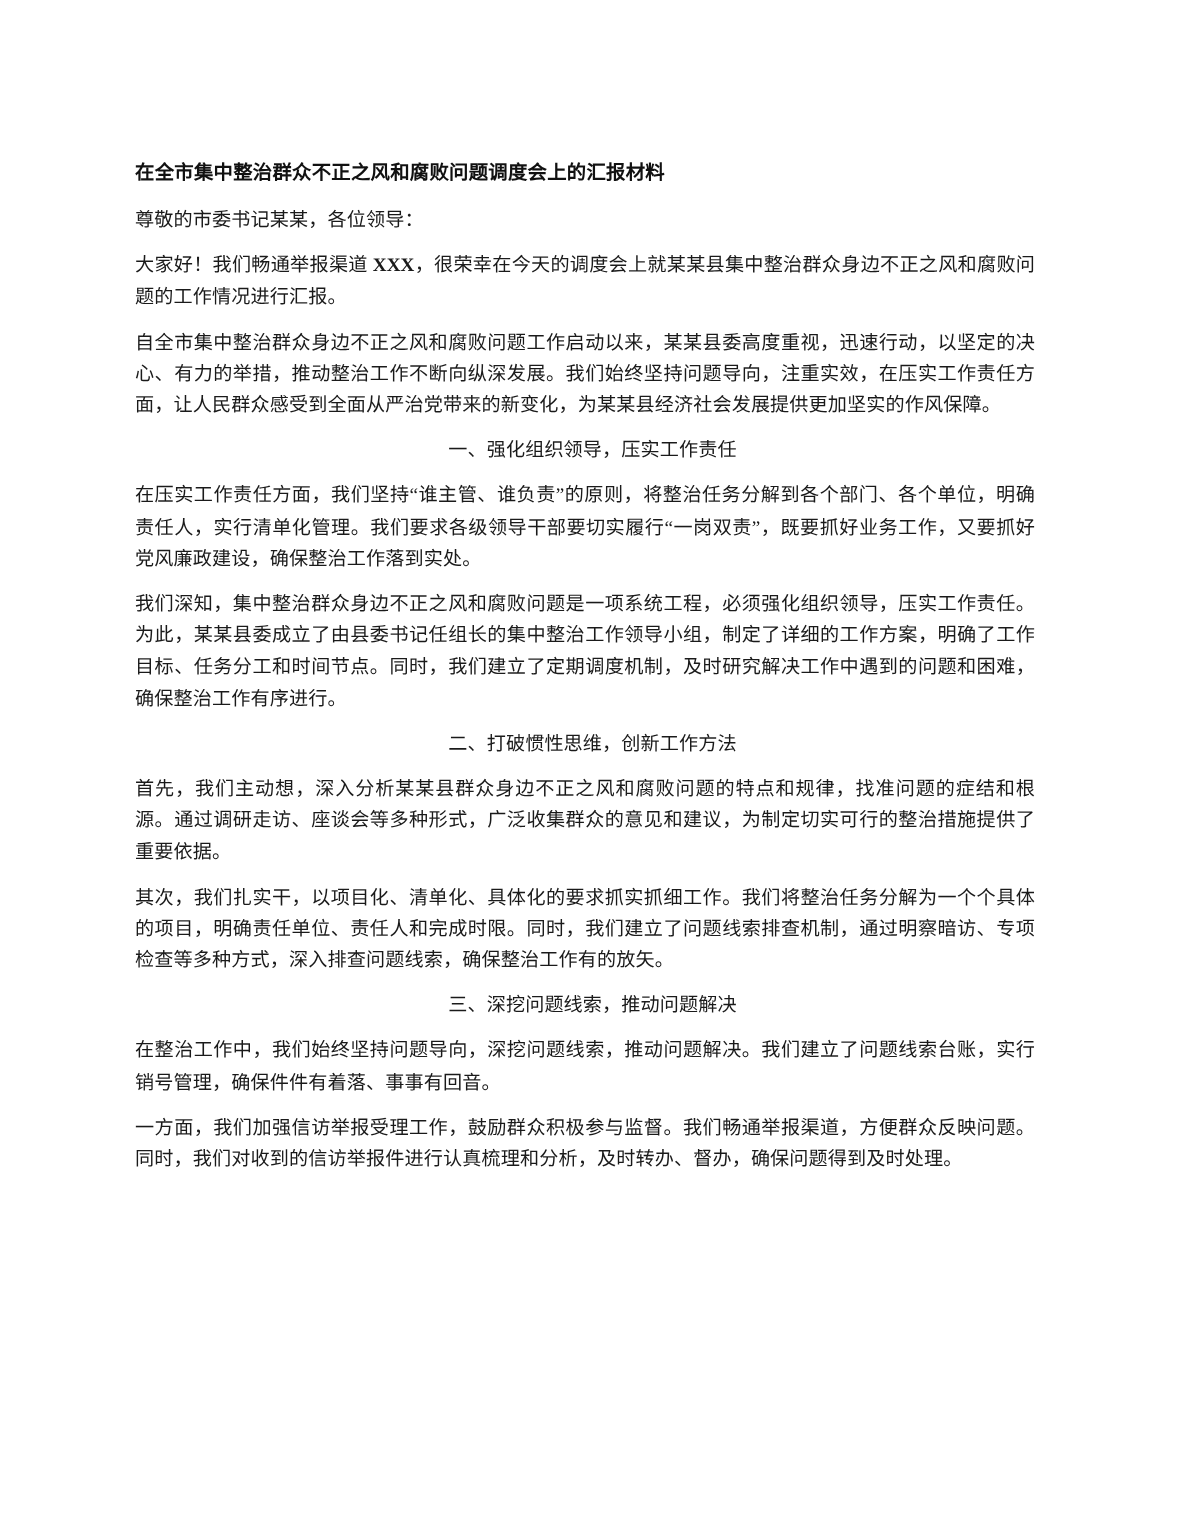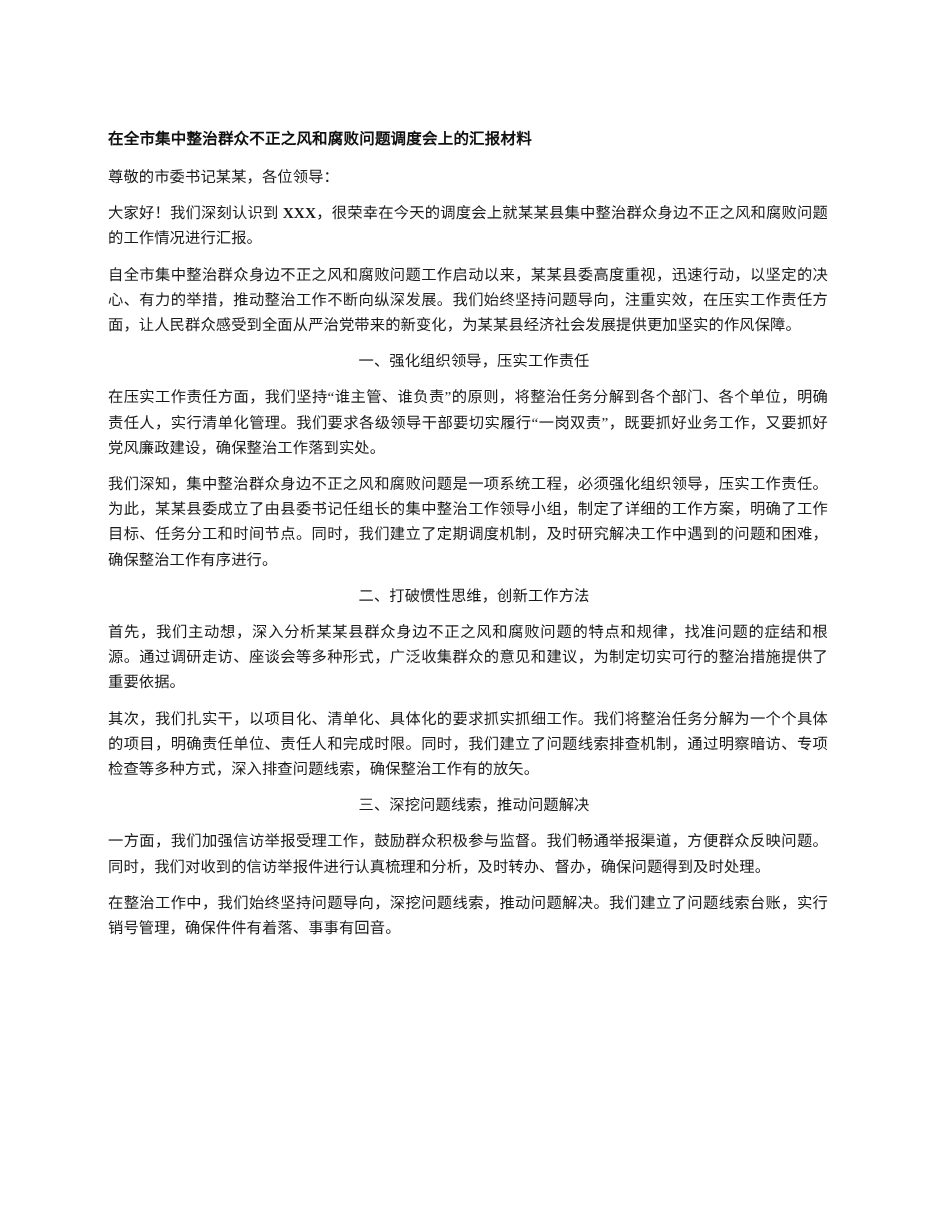--- a/index.html
+++ b/index.html
@@ -65,26 +65,26 @@
 </head>
 <body>
 
 <div class="page">
 
   <h1 class="doc-title">在全市集中整治群众不正之风和腐败问题调度会上的汇报材料</h1>
 
   <p class="para salutation">尊敬的市委书记某某，各位领导：</p>
 
   <div id="doc-body">
-      <p class="para"><span>大家好！我们深刻认识到 </span><span class="strong-inline">XXX</span><span>，很荣幸在今天的调度会上就某某县集中整治群众身边不正之风和腐败问题的工作情况进行汇报。</span></p>
+      <p class="para"><span>大家好！我们畅通举报渠道 </span><span class="strong-inline">XXX</span><span>，很荣幸在今天的调度会上就某某县集中整治群众身边不正之风和腐败问题的工作情况进行汇报。</span></p>
       <p class="para">自全市集中整治群众身边不正之风和腐败问题工作启动以来，某某县委高度重视，迅速行动，以坚定的决心、有力的举措，推动整治工作不断向纵深发展。我们始终坚持问题导向，注重实效，在压实工作责任方面，让人民群众感受到全面从严治党带来的新变化，为某某县经济社会发展提供更加坚实的作风保障。</p>
       <p class="section-heading">一、强化组织领导，压实工作责任</p>
       <p class="para">在压实工作责任方面，我们坚持“谁主管、谁负责”的原则，将整治任务分解到各个部门、各个单位，明确责任人，实行清单化管理。我们要求各级领导干部要切实履行“一岗双责”，既要抓好业务工作，又要抓好党风廉政建设，确保整治工作落到实处。</p>
       <p class="para">我们深知，集中整治群众身边不正之风和腐败问题是一项系统工程，必须强化组织领导，压实工作责任。为此，某某县委成立了由县委书记任组长的集中整治工作领导小组，制定了详细的工作方案，明确了工作目标、任务分工和时间节点。同时，我们建立了定期调度机制，及时研究解决工作中遇到的问题和困难，确保整治工作有序进行。</p>
       <p class="section-heading">二、打破惯性思维，创新工作方法</p>
       <p class="para">首先，我们主动想，深入分析某某县群众身边不正之风和腐败问题的特点和规律，找准问题的症结和根源。通过调研走访、座谈会等多种形式，广泛收集群众的意见和建议，为制定切实可行的整治措施提供了重要依据。</p>
       <p class="para">其次，我们扎实干，以项目化、清单化、具体化的要求抓实抓细工作。我们将整治任务分解为一个个具体的项目，明确责任单位、责任人和完成时限。同时，我们建立了问题线索排查机制，通过明察暗访、专项检查等多种方式，深入排查问题线索，确保整治工作有的放矢。</p>
       <p class="section-heading">三、深挖问题线索，推动问题解决</p>
+      <p class="para">在整治工作中，我们始终坚持问题导向，深挖问题线索，推动问题解决。我们建立了问题线索台账，实行销号管理，确保件件有着落、事事有回音。</p>
       <p class="para">一方面，我们加强信访举报受理工作，鼓励群众积极参与监督。我们畅通举报渠道，方便群众反映问题。同时，我们对收到的信访举报件进行认真梳理和分析，及时转办、督办，确保问题得到及时处理。</p>
-      <p class="para">在整治工作中，我们始终坚持问题导向，深挖问题线索，推动问题解决。我们建立了问题线索台账，实行销号管理，确保件件有着落、事事有回音。</p>
     </div>
 
 </div>
 
 </body></html>

